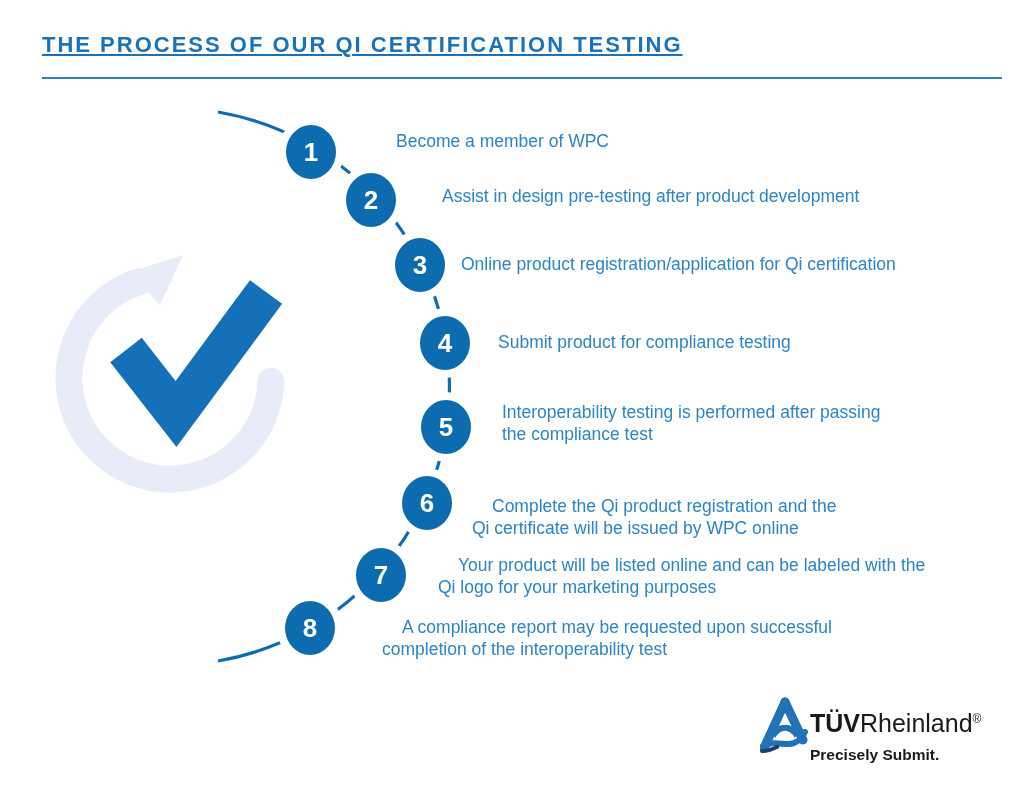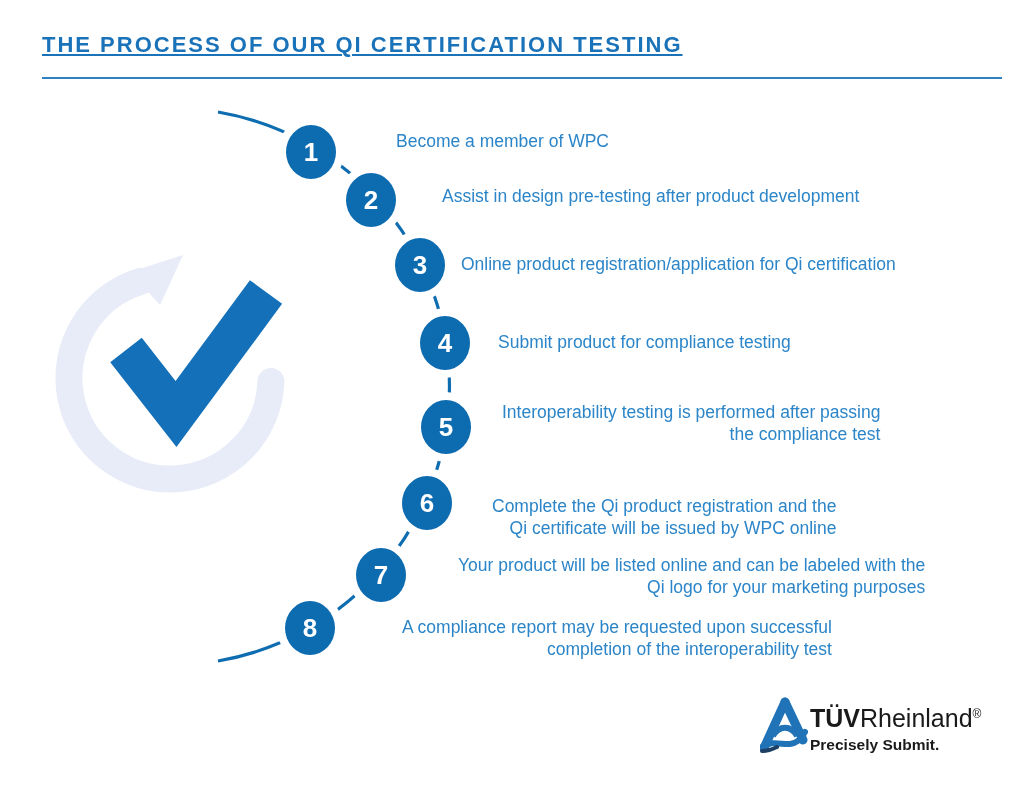--- a/index.html
+++ b/index.html
@@ -13,29 +13,29 @@
     color:#1a72b8;white-space:nowrap;text-decoration:underline;
   }
   .title-rule{
     position:absolute;left:42px;top:77px;width:960px;height:2px;
     background:#2f81c2;
   }
   .diagram-svg{position:absolute;left:0;top:0;}
   .watermark-svg{position:absolute;left:48px;top:242px;}
   .step-text{
     position:absolute;font-size:17.5px;line-height:22px;
-    color:#2b85c8;white-space:pre-line;text-align:right;
+    color:#2b85c8;white-space:pre-line;
   }
   .indent{text-indent:20px;}
   .circle-num{
     font-family:"Liberation Sans",sans-serif;font-weight:bold;
     font-size:26px;fill:#ffffff;
   }
   .tuv-logo{position:absolute;left:810px;top:699px;color:#1a1a1a;}
-  .tuv-main{font-size:25px;line-height:30px;white-space:nowrap;}
+  .tuv-main{font-size:25px;line-height:40px;white-space:nowrap;}
   .tuv-bold{font-weight:bold;}
   .tuv-reg{font-size:12px;vertical-align:9px;}
   .tuv-tagline{font-size:15.5px;font-weight:bold;margin-top:3px;}
   .tuv-triangle{position:absolute;left:760px;top:696px;}
 </style>
 </head>
 <body>
 
 <div class="page-title">THE PROCESS OF OUR QI CERTIFICATION TESTING</div>
 <div class="title-rule"></div>

